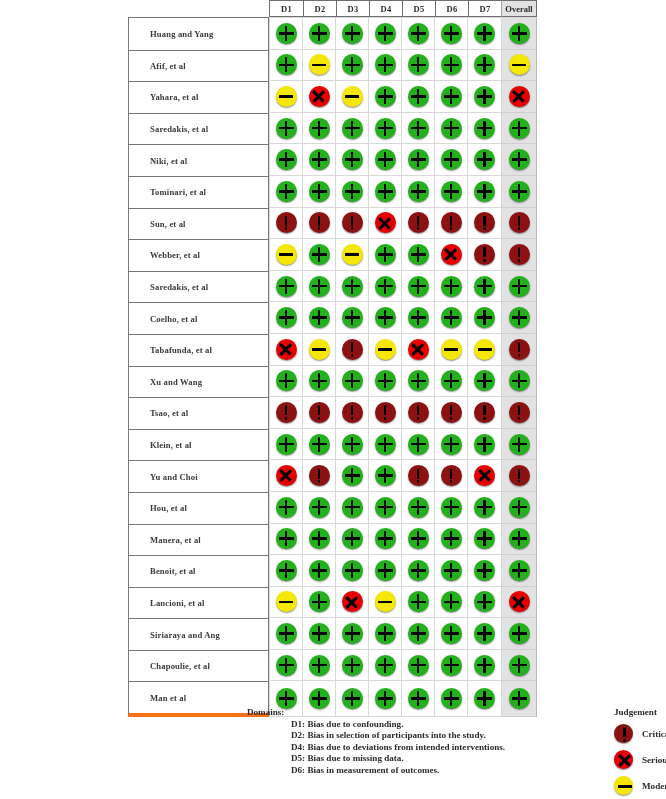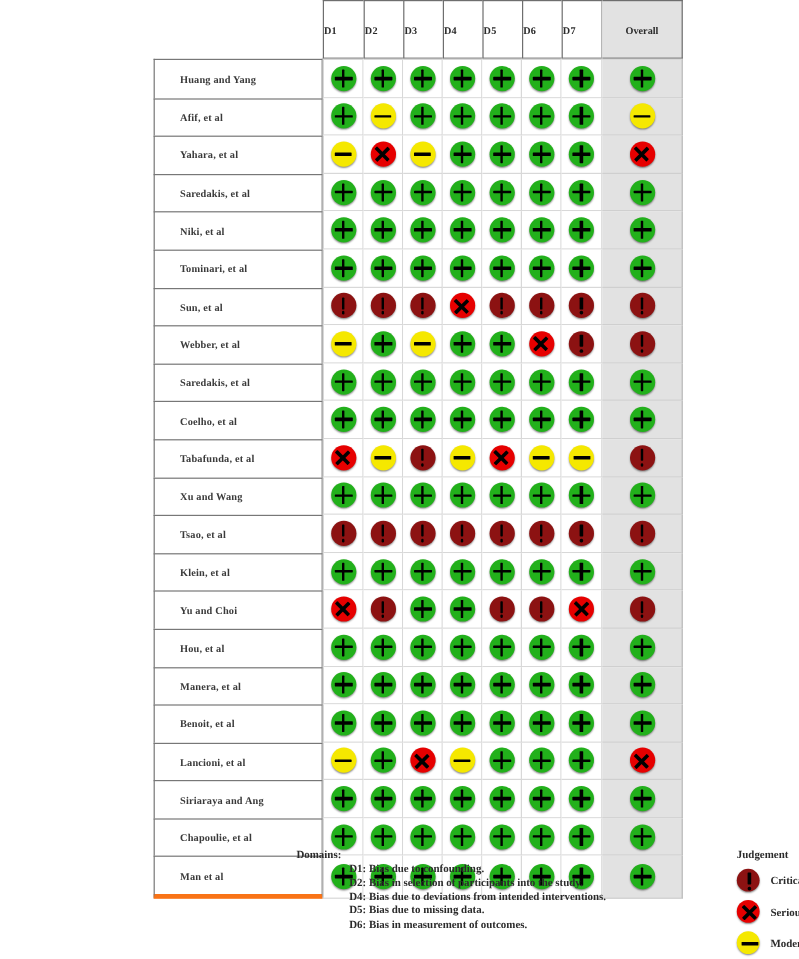--- a/index.html
+++ b/index.html
@@ -40,35 +40,35 @@
   }
   th.domain-head {
     width: 32px;
     height: 15px;
     padding: 0;
     margin: 0;
     font-family: "Liberation Serif", serif;
     font-size: 8.5px;
     font-weight: bold;
     line-height: 14px;
-    text-align: left;
+    text-align: center;
     vertical-align: middle;
     color: #2b2b2b;
     background: #ffffff;
     border: 1px solid #6e6e6e;
     border-right: none;
     letter-spacing: .2px;
   }
   th.domain-head.last-domain {
     border-right: 1px solid #a3a3a3;
   }
   th.overall-head {
     width: 34px;
     height: 15px;
-    padding: 16px;
+    padding: 0;
     font-family: "Liberation Serif", serif;
     font-size: 8.5px;
     font-weight: bold;
     line-height: 14px;
     text-align: center;
     vertical-align: middle;
     color: #2b2b2b;
     background: #e2e2e2;
     border: 1px solid #6e6e6e;
     border-left: none;

